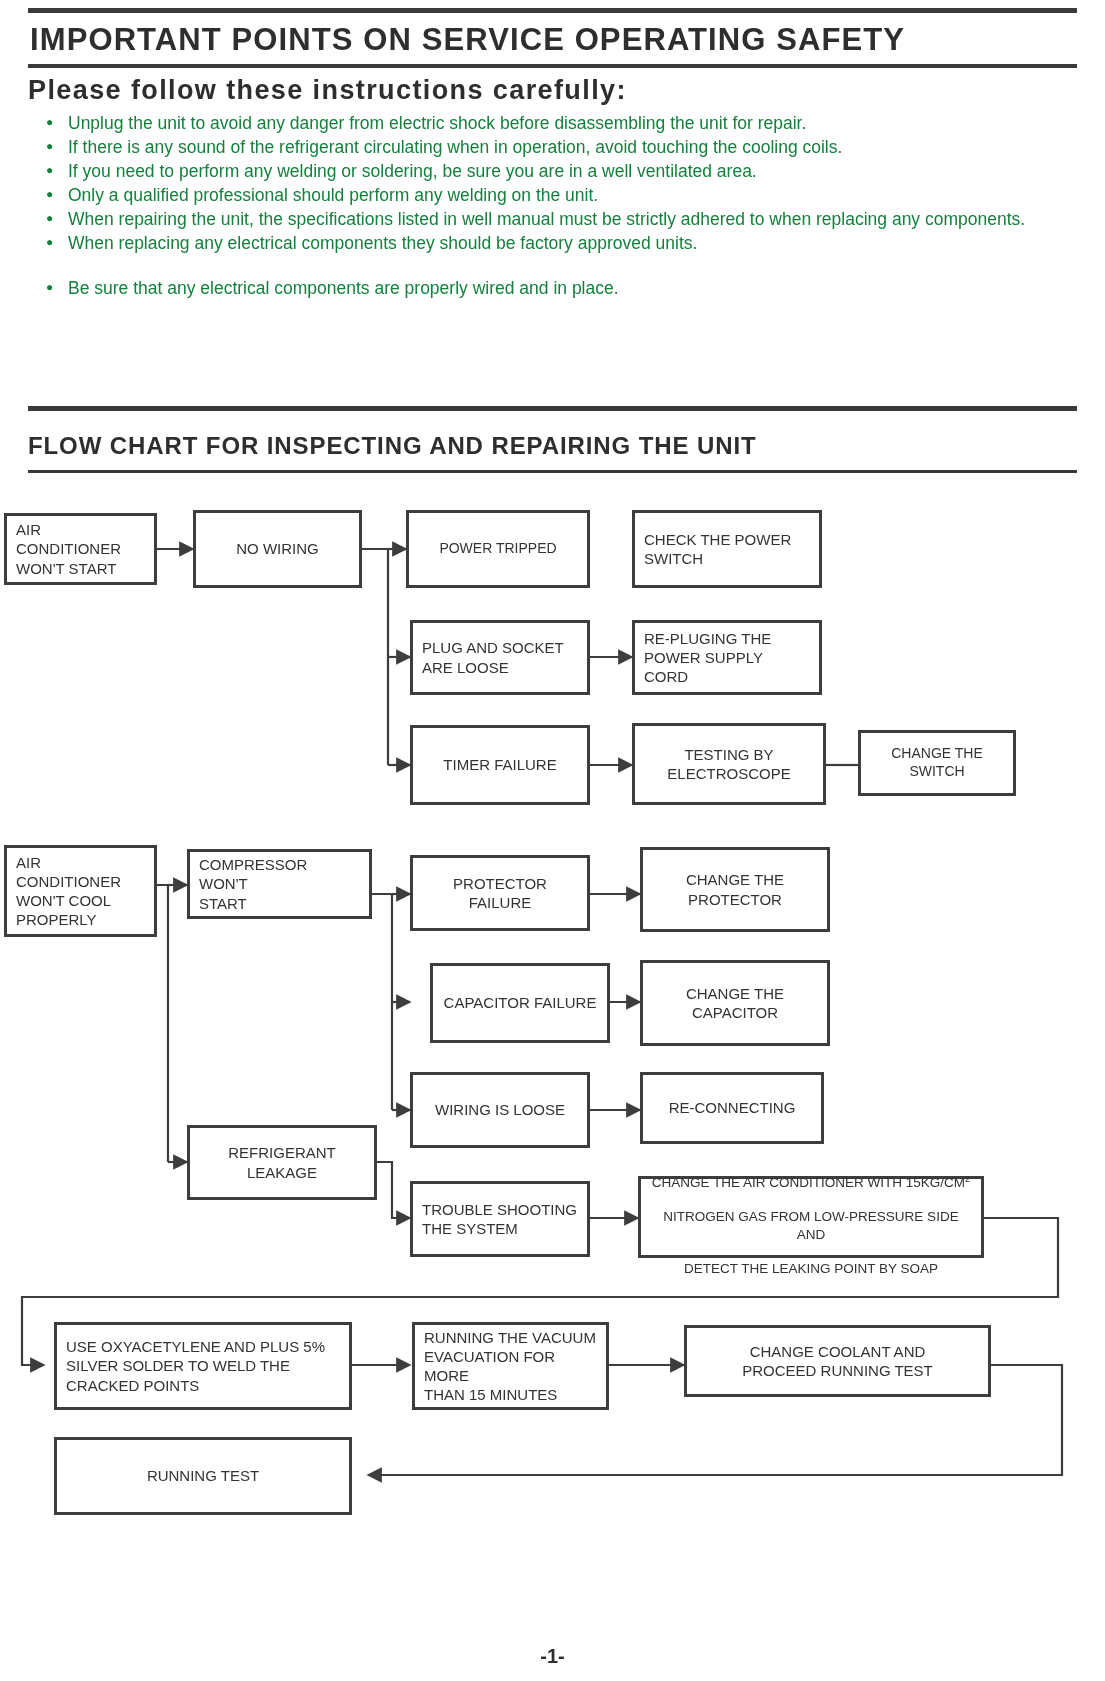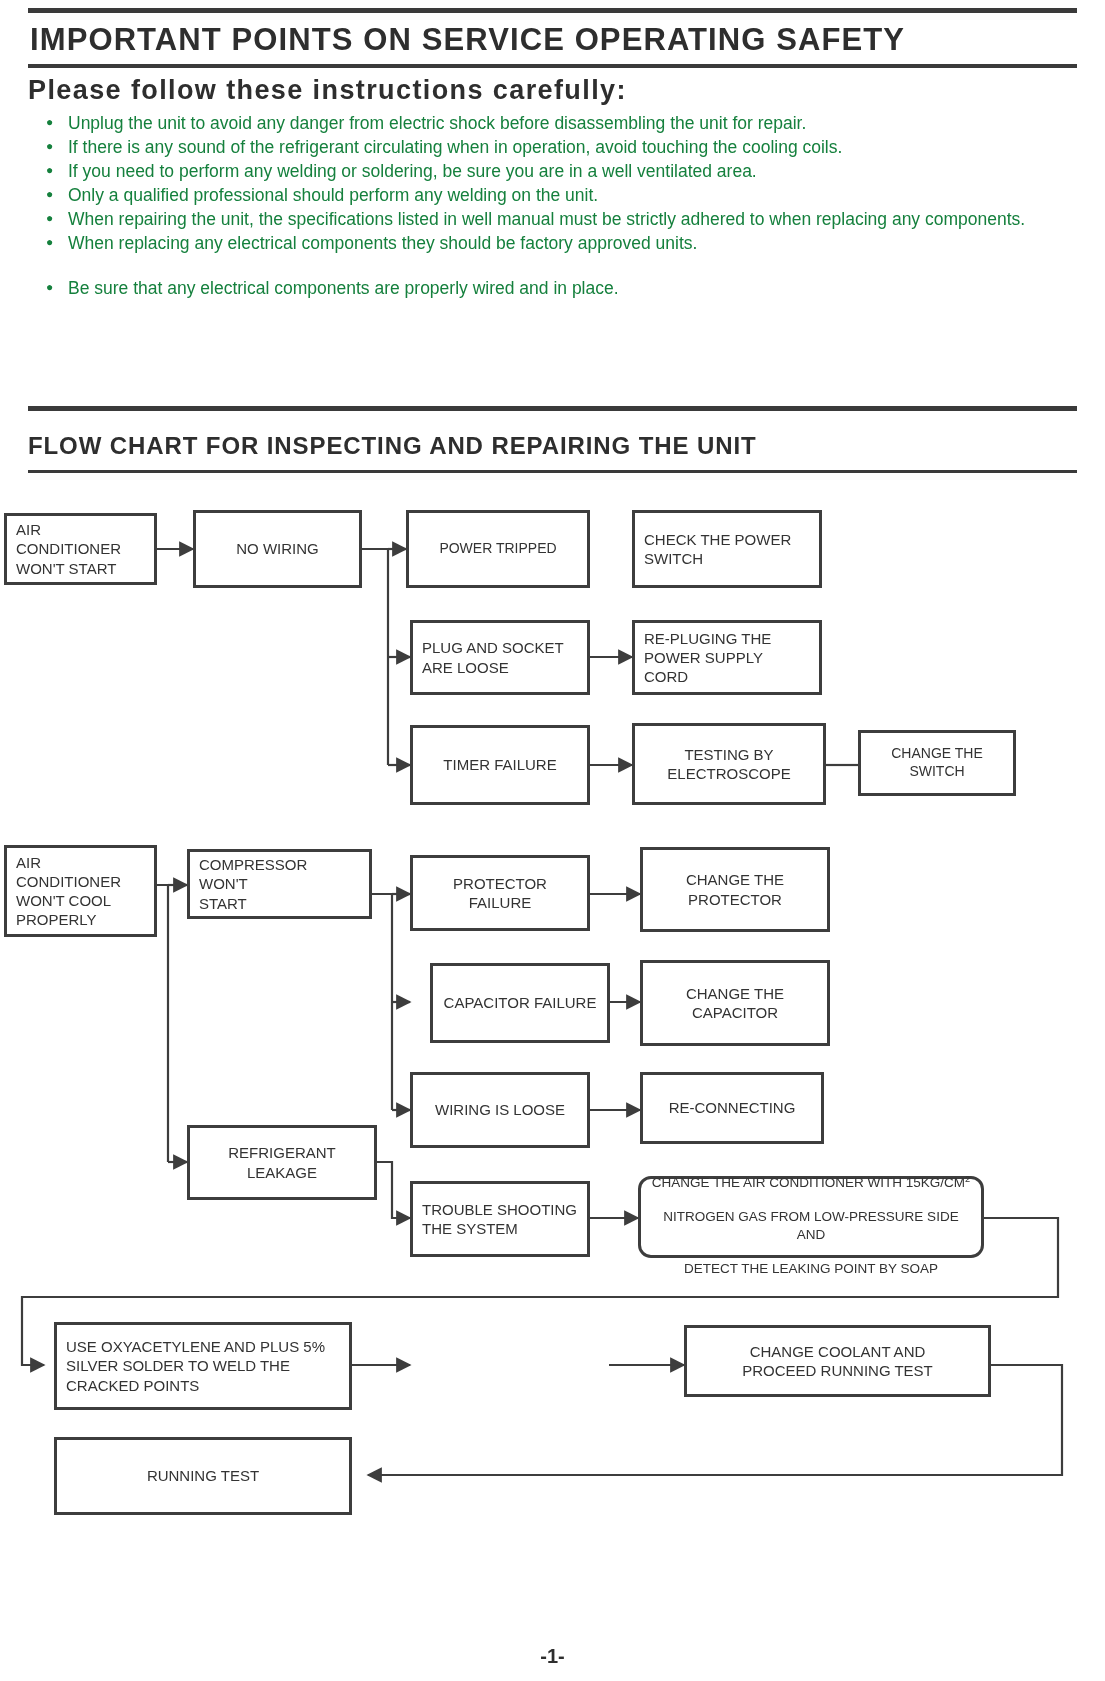--- a/index.html
+++ b/index.html
@@ -276,34 +276,39 @@
   <div class="fbox center" style="left:187px; top:1125px; width:190px; height:75px; font-size:15px;">
     <div class="txt">REFRIGERANT
 LEAKAGE</div>
   </div>
 
   <div class="fbox left" style="left:410px; top:1181px; width:180px; height:76px; font-size:15px;">
     <div class="txt">TROUBLE SHOOTING
 THE SYSTEM</div>
   </div>
 
-  <div class="fbox center" style="left:638px; top:1176px; width:346px; height:82px; font-size:13.5px;border-radius:13px;">
+  <div class="fbox center" style="left:638px; top:1176px; width:346px; height:82px; font-size:13.5px;">
     <div class="txt">
       <span>CHANGE THE AIR CONDITIONER WITH 15KG/CM</span><sup>2</sup><br>
       <span>NITROGEN GAS FROM LOW-PRESSURE SIDE AND</span><br>
       <span>DETECT THE LEAKING POINT BY SOAP</span>
     </div>
   </div>
 
   <div class="fbox left" style="left:54px; top:1322px; width:298px; height:88px; font-size:15px;">
     <div class="txt">USE OXYACETYLENE AND PLUS 5%
 SILVER SOLDER TO WELD THE
 CRACKED POINTS</div>
   </div>
 
+  <div class="fbox left" style="left:412px; top:1322px; width:197px; height:88px; font-size:15px;">
+    <div class="txt">RUNNING THE VACUUM
+EVACUATION FOR MORE
+THAN 15 MINUTES</div>
+  </div>
 
   <div class="fbox center" style="left:684px; top:1325px; width:307px; height:72px; font-size:15px;">
     <div class="txt">CHANGE  COOLANT  AND
 PROCEED RUNNING TEST</div>
   </div>
 
   <div class="fbox center" style="left:54px; top:1437px; width:298px; height:78px; font-size:15px;">
     <div class="txt">RUNNING TEST</div>
   </div>
 

